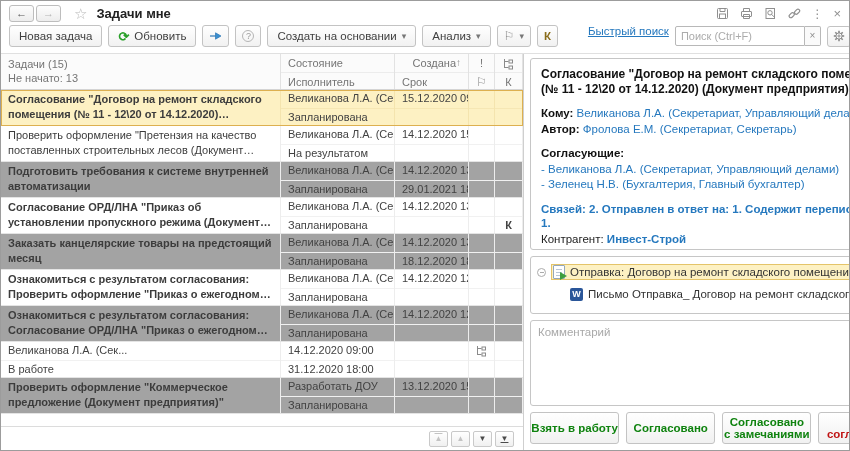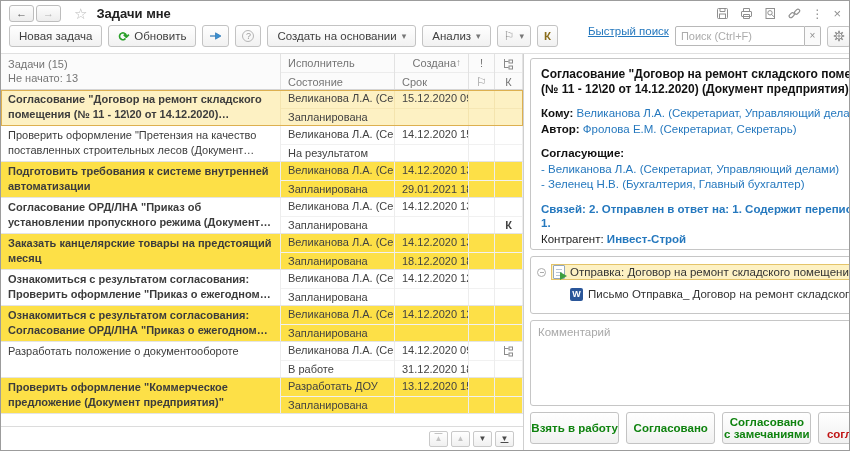--- a/index.html
+++ b/index.html
@@ -56,21 +56,21 @@
   .hc .sub{ height:18px; line-height:18px; padding:0 7px; white-space:nowrap; overflow:hidden; }
   .hc .sub + .sub{ border-top:1px solid #ececec; }
   .hc.cent .sub{ text-align:center; padding:0; }
   .sorted{ display:flex; justify-content:flex-end; }
   .sortarrow{ color:#888; font-size:10px; }
   .treeic svg{ display:inline-block; vertical-align:middle; }
   .rdhead{ font-size:11px; }
 
   .rows{ flex:1; overflow:hidden; }
   .trow{ height:36px; border-bottom:1px solid #e4e4e4; background:#fff; cursor:pointer; }
-  .trow.stripe{ background:#fde047; }
+  .trow.stripe{ background:#a3a3a3; }
   .trow.sel{ background:#fdf1c3; outline:1px solid #ddb050; outline-offset:-1px; }
   .trow .c{ border-right:1px solid #ededed; overflow:hidden; }
   .trow.sel .c{ border-right:1px solid #f4e4ae; }
   .c.name{ padding:2px 7px; font-size:11px; line-height:15px; color:#3c3c3c;
            display:-webkit-box; -webkit-line-clamp:2; -webkit-box-orient:vertical; }
   .trow.b .c.name{ font-weight:bold; }
   .c .sub{ height:17.5px; line-height:17.5px; padding:0 7px; font-size:11px; color:#424242;
            white-space:nowrap; overflow:hidden; }
   .c .sub + .sub{ border-top:1px solid #f1f1f1; }
   .trow.sel .c .sub + .sub{ border-top:1px solid #f6e7b4; }
@@ -222,22 +222,22 @@
 
   <div class="main">
 
     <div class="list">
       <div class="grid lhead">
         <div class="hc name">
           <div>Задачи (15)</div>
           <div>Не начато: 13</div>
         </div>
         <div class="hc">
+          <div class="sub">Состояние</div>
           <div class="sub">Исполнитель</div>
-          <div class="sub">Состояние</div>
         </div>
         <div class="hc">
           <div class="sub sorted">
               <span>Создана</span>
               <span class="sortarrow">↑</span>
             </div>
           <div class="sub">Срок</div>
         </div>
         <div class="hc cent">
           <div class="sub">!</div>
@@ -423,21 +423,20 @@
               <div class="sub"></div>
               <div class="sub"></div>
             </div>
           <div class="c cent" style="border-right:none">
               <div class="sub"></div>
               <div class="sub"></div>
             </div>
         </div>
 
         <div class="grid trow">
-          <div class="c name">Разработать положение о документообороте</div>
           <div class="c">
               <div class="sub">Великанова Л.А. (Сек...</div>
               <div class="sub">В работе</div>
             </div>
           <div class="c">
               <div class="sub">14.12.2020 09:00</div>
               <div class="sub">31.12.2020 18:00</div>
             </div>
           <div class="c cent">
               <div class="sub"></div>

